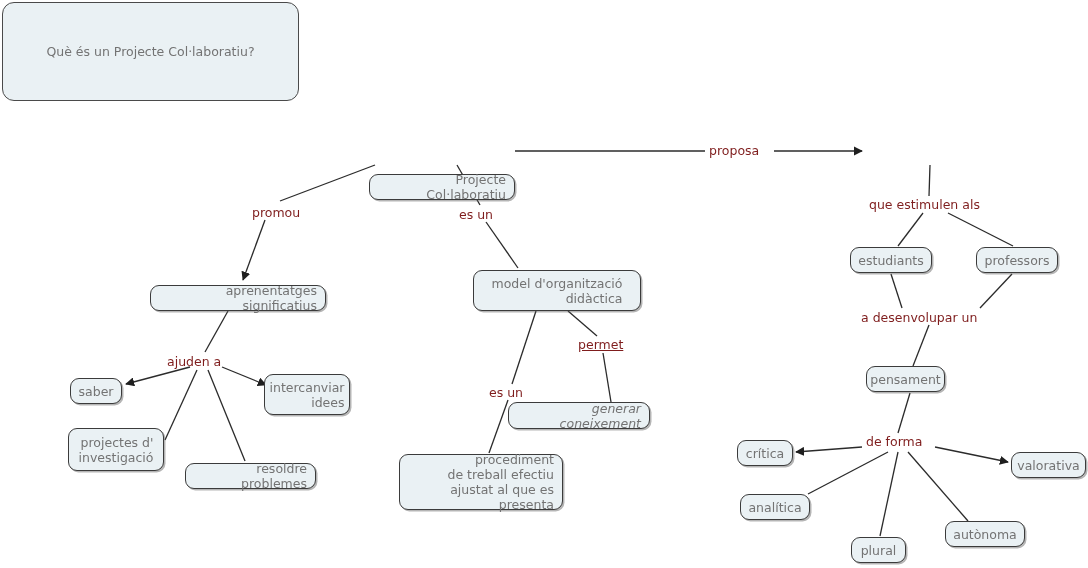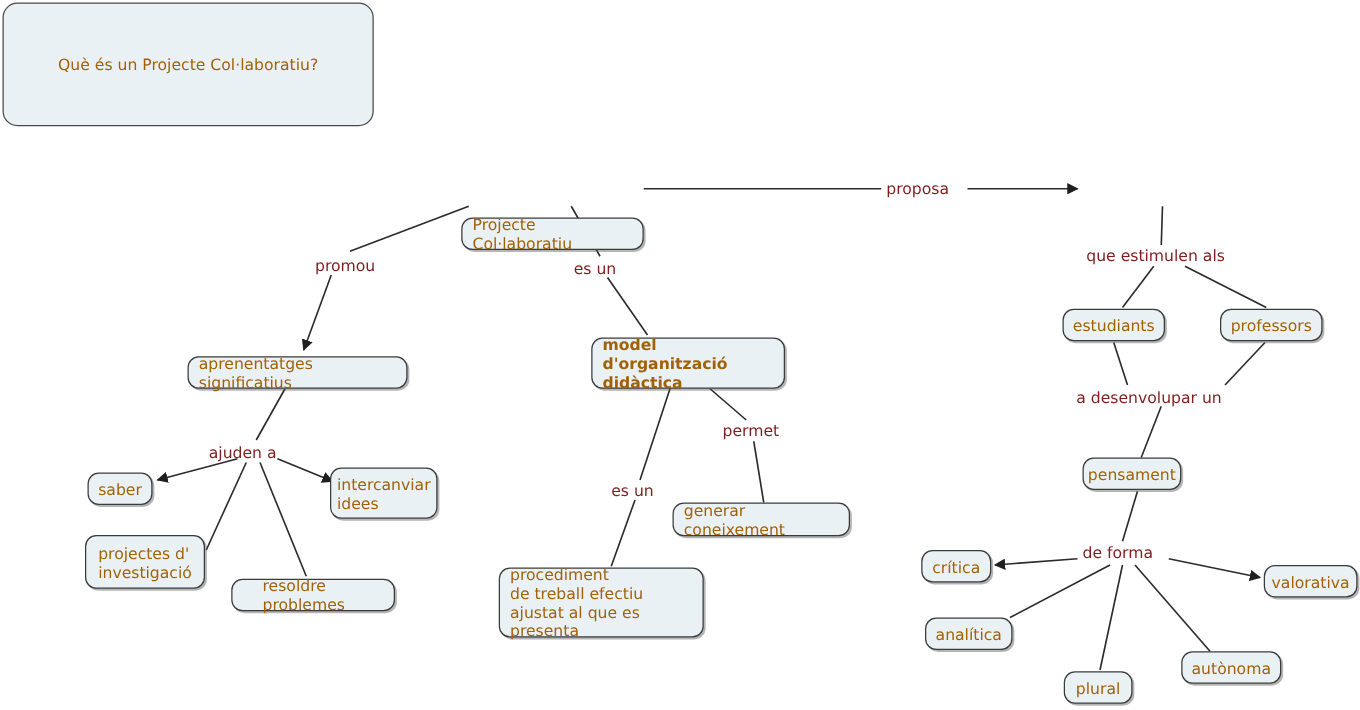--- a/index.html
+++ b/index.html
@@ -26,24 +26,24 @@
     width: 1088px;
     height: 568px;
     pointer-events: none;
   }
   .node {
     position: absolute;
     box-sizing: border-box;
     background: #eaf1f4;
     border: 1px solid #3b3b3b;
     border-radius: 9px;
-    color: #a16207;
+    color: #737373;
     font-size: 12.5px;
     line-height: 15px;
-    text-align: left;
+    text-align: right;
     display: flex;
     align-items: center;
     justify-content: center;
     padding: 2px 8px;
     box-shadow: 1.5px 1.5px 0.5px rgba(90,90,90,0.45);
     white-space: pre-line;
   }
   .node.question {
     border-radius: 12px;
     box-shadow: none;
@@ -127,21 +127,21 @@
 
   <div class="node" style="left:369px; top:138px; width:146px; height:26px;margin-top:36px;">
     <span>Projecte Col·laboratiu</span>
   </div>
 
 
   <div class="node" style="left:150px; top:285px; width:176px; height:26px;">
     <span>aprenentatges significatius</span>
   </div>
 
-  <div class="node" style="left:473px; top:270px; width:155px; height:41px;font-weight:bold;">
+  <div class="node" style="left:473px; top:270px; width:168px; height:41px;">
     <span>model d'organització
 didàctica</span>
   </div>
 
   <div class="node" style="left:850px; top:247px; width:82px; height:26px;">
     <span>estudiants</span>
   </div>
 
   <div class="node" style="left:976px; top:247px; width:82px; height:26px;">
     <span>professors</span>
@@ -158,21 +158,21 @@
 
   <div class="node" style="left:68px; top:428px; width:96px; height:43px;">
     <span>projectes d'
 investigació</span>
   </div>
 
   <div class="node" style="left:185px; top:463px; width:131px; height:26px;padding-left:24px;">
     <span>resoldre problemes</span>
   </div>
 
-  <div class="node" style="left:538px; top:402px; width:142px; height:27px;">
+  <div class="node" style="left:508px; top:402px; width:142px; height:27px;font-style:italic;">
     <span>generar coneixement</span>
   </div>
 
   <div class="node" style="left:399px; top:454px; width:164px; height:56px;">
     <span>procediment
 de treball efectiu
 ajustat al que es presenta</span>
   </div>
 
   <div class="node" style="left:866px; top:366px; width:79px; height:26px;">
@@ -212,21 +212,21 @@
   </div>
 
   <div class="link-label" style="left:869px; top:197px;">
     <span>que estimulen als</span>
   </div>
 
   <div class="link-label" style="left:167px; top:354px;">
     <span>ajuden a</span>
   </div>
 
-  <div class="link-label" style="left:578px; top:337px;">
+  <div class="link-label" style="left:578px; top:337px;text-decoration:underline;">
     <span>permet</span>
   </div>
 
   <div class="link-label" style="left:489px; top:385px;">
     <span>es un</span>
   </div>
 
   <div class="link-label" style="left:861px; top:310px;">
     <span>a desenvolupar un</span>
   </div>

